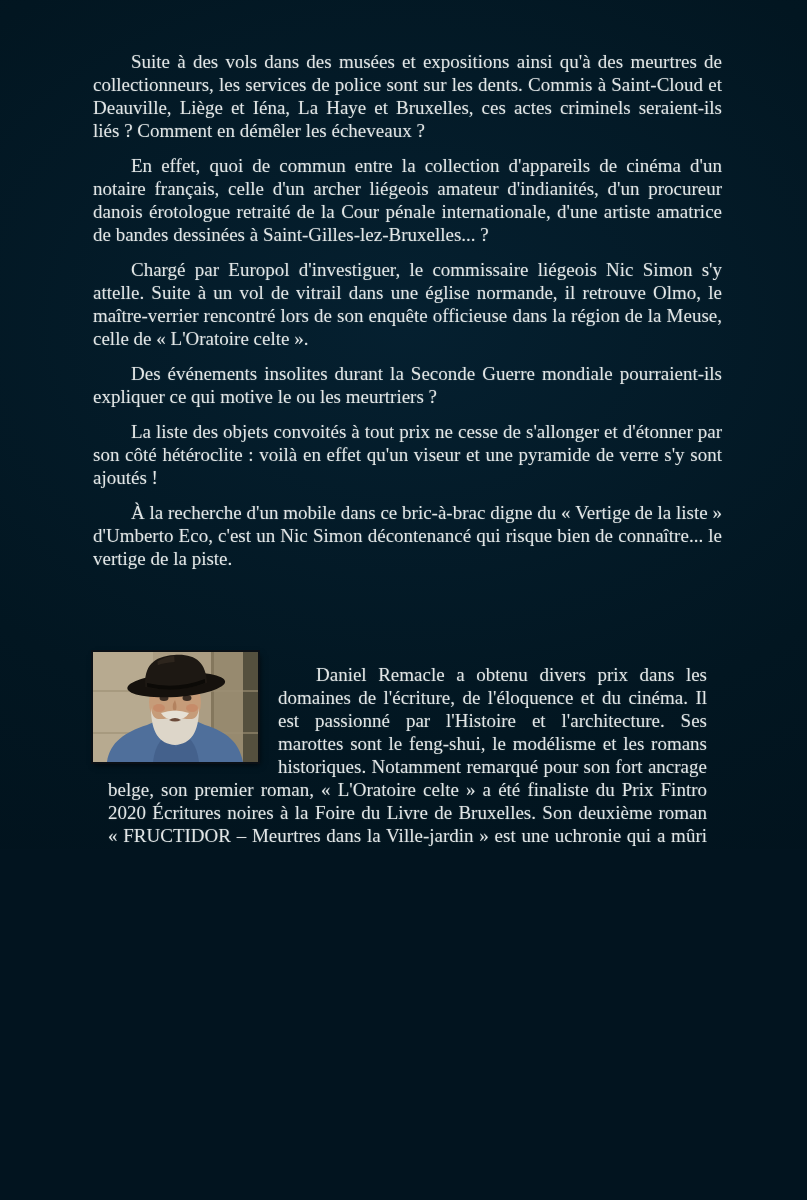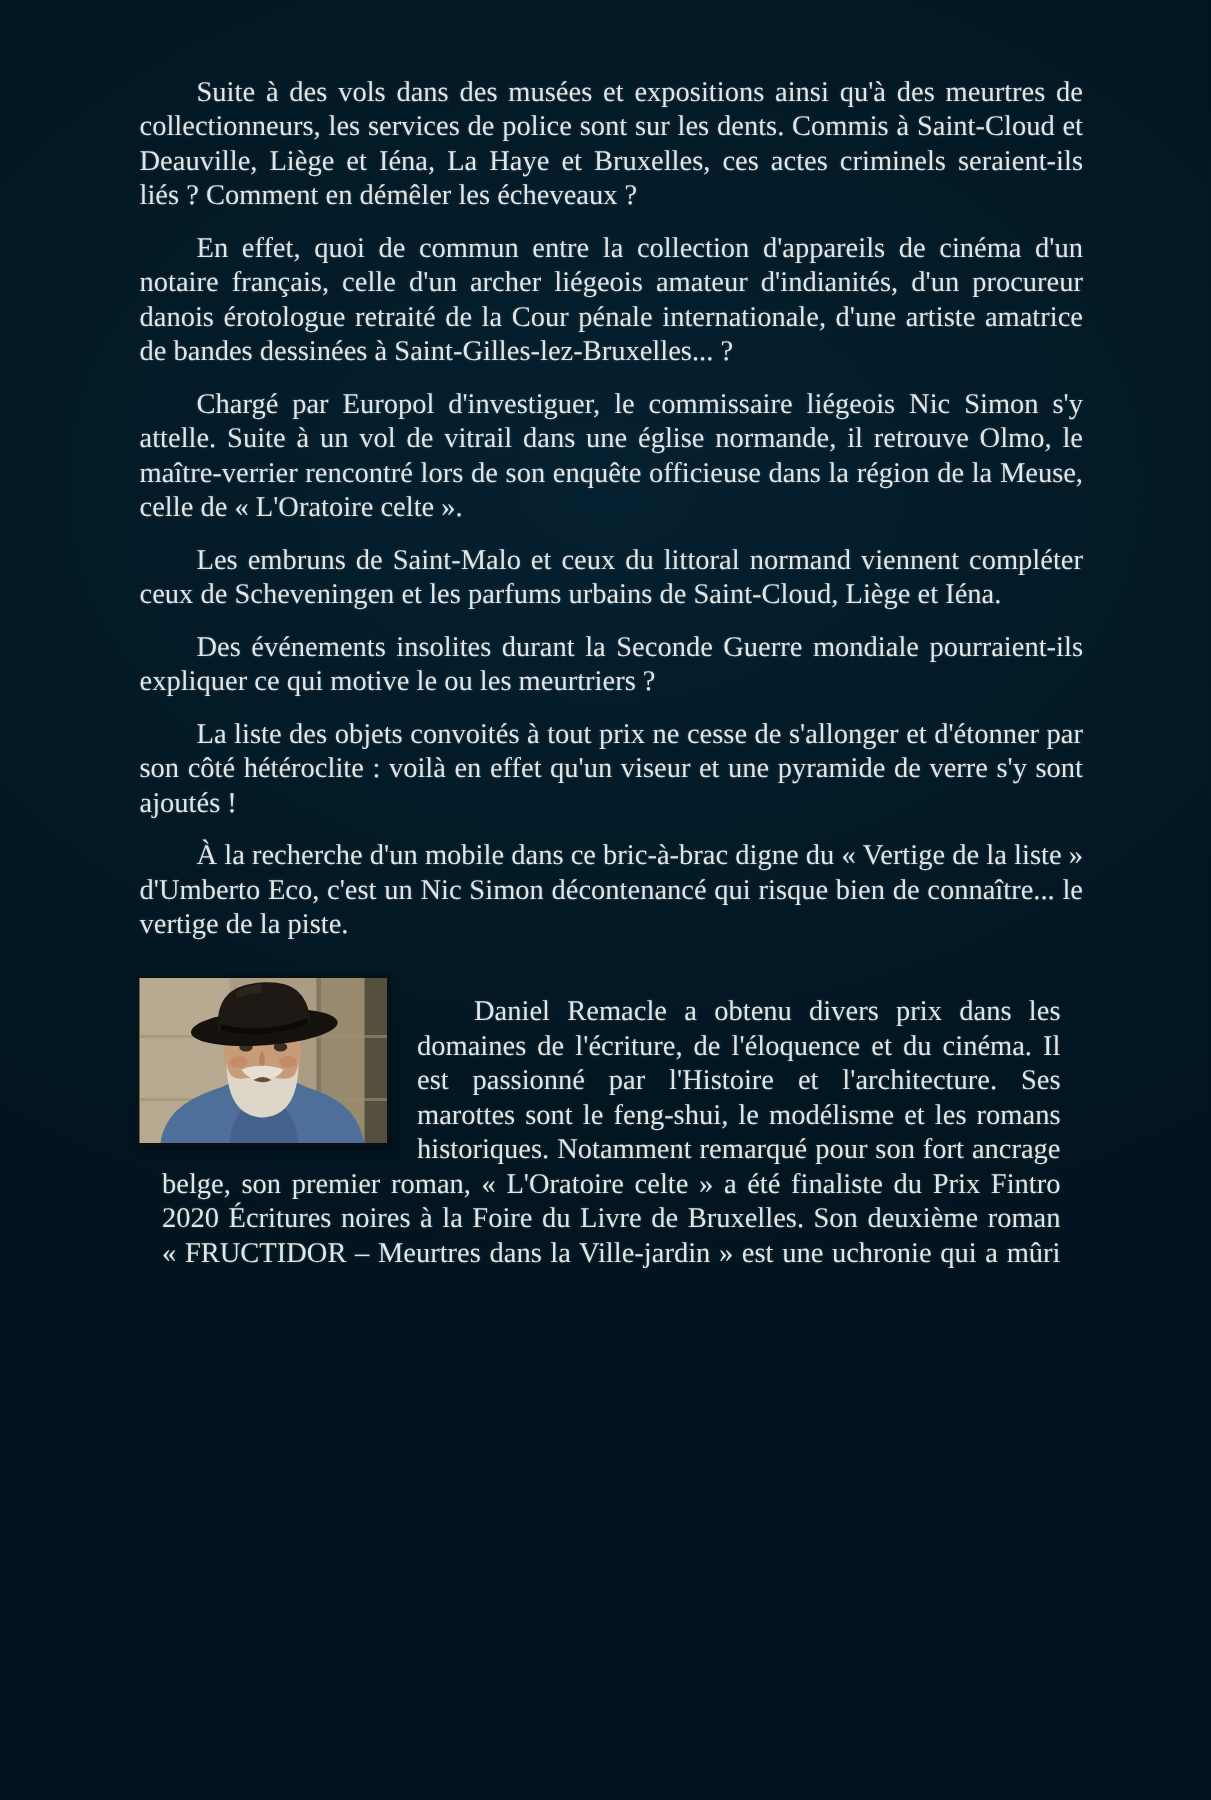--- a/index.html
+++ b/index.html
@@ -92,21 +92,20 @@
 </style>
 </head>
 <body>
 
 <div class="page">
 
   <div class="synopsis">
     <p>Suite à des vols dans des musées et expositions ainsi qu'à des meurtres de collectionneurs, les services de police sont sur les dents. Commis à Saint-Cloud et Deauville, Liège et Iéna, La Haye et Bruxelles, ces actes criminels seraient-ils liés&nbsp;? Comment en démêler les écheveaux&nbsp;?</p>
     <p>En effet, quoi de commun entre la collection d'appareils de cinéma d'un notaire français, celle d'un archer liégeois amateur d'indianités, d'un procureur danois érotologue retraité de la Cour pénale internationale, d'une artiste amatrice de bandes dessinées à Saint-Gilles-lez-Bruxelles...&nbsp;?</p>
     <p>Chargé par Europol d'investiguer, le commissaire liégeois Nic Simon s'y attelle. Suite à un vol de vitrail dans une église normande, il retrouve Olmo, le maître-verrier rencontré lors de son enquête officieuse dans la région de la Meuse, celle de «&nbsp;L'Oratoire celte&nbsp;».</p>
-    <p>Les embruns de Saint-Malo et ceux du littoral normand viennent compléter ceux de Scheveningen et les parfums urbains de Saint-Cloud, Liège et Iéna.</p>
     <p>Des événements insolites durant la Seconde Guerre mondiale pourraient-ils expliquer ce qui motive le ou les meurtriers&nbsp;?</p>
     <p>La liste des objets convoités à tout prix ne cesse de s'allonger et d'étonner par son côté hétéroclite&nbsp;: voilà en effet qu'un viseur et une pyramide de verre s'y sont ajoutés&nbsp;!</p>
     <p>À la recherche d'un mobile dans ce bric-à-brac digne du «&nbsp;Vertige de la liste&nbsp;» d'Umberto Eco, c'est un Nic Simon décontenancé qui risque bien de connaître... le vertige de la piste.</p>
   </div>
 
   <div class="bio">
     <div class="bio-photo">
       <svg width="165" height="110" viewBox="0 0 165 110" xmlns="http://www.w3.org/2000/svg">
 
         <rect x="0" y="0" width="165" height="110" fill="#ab9d83"></rect>

